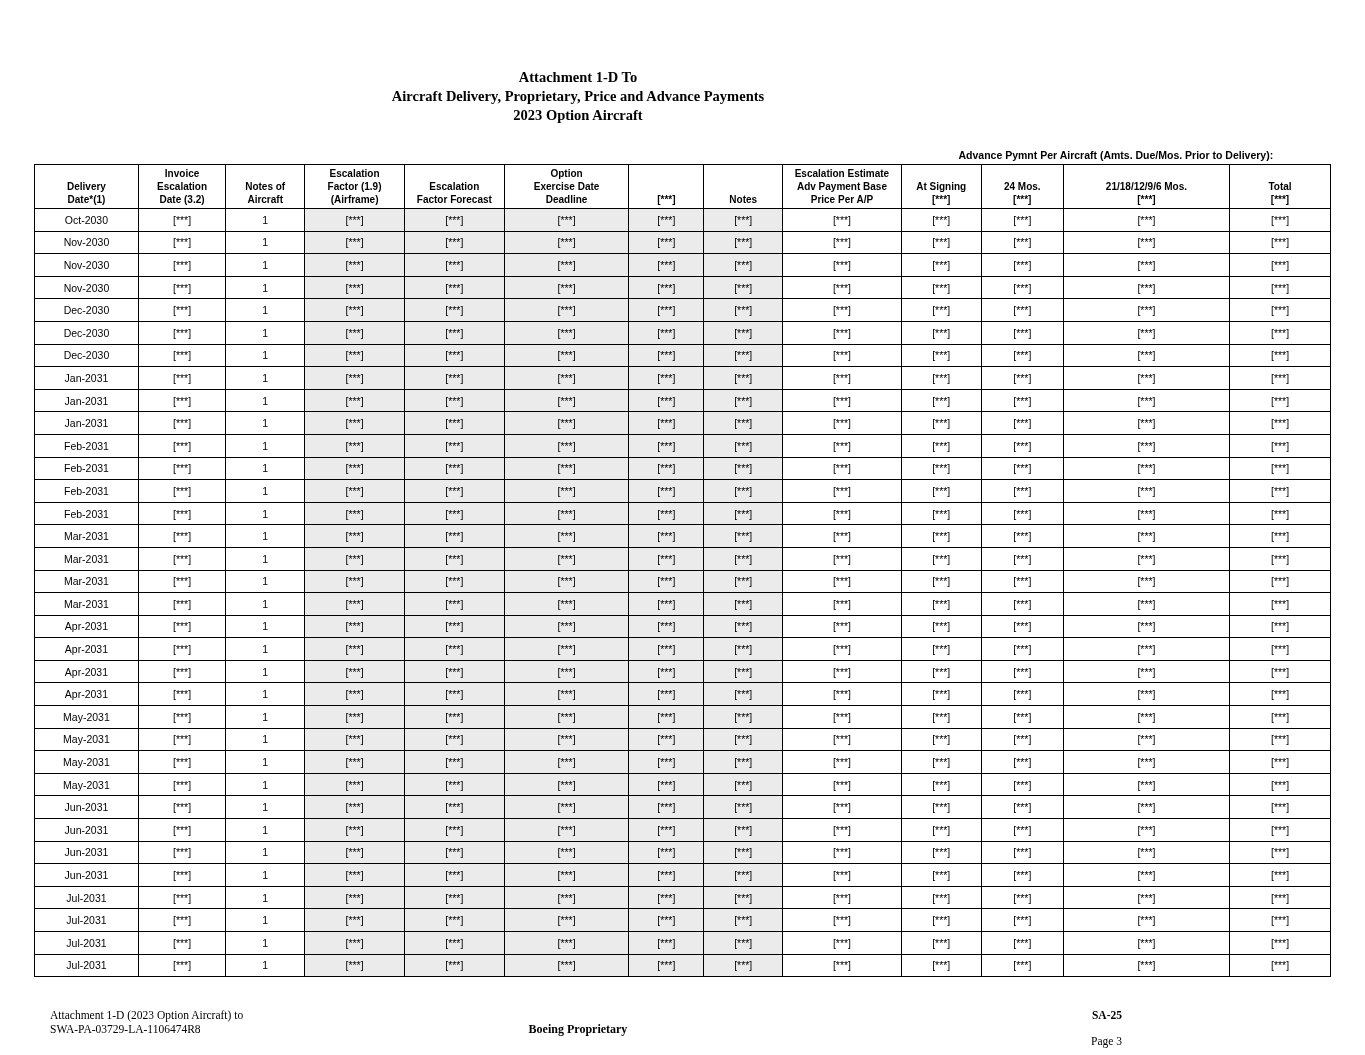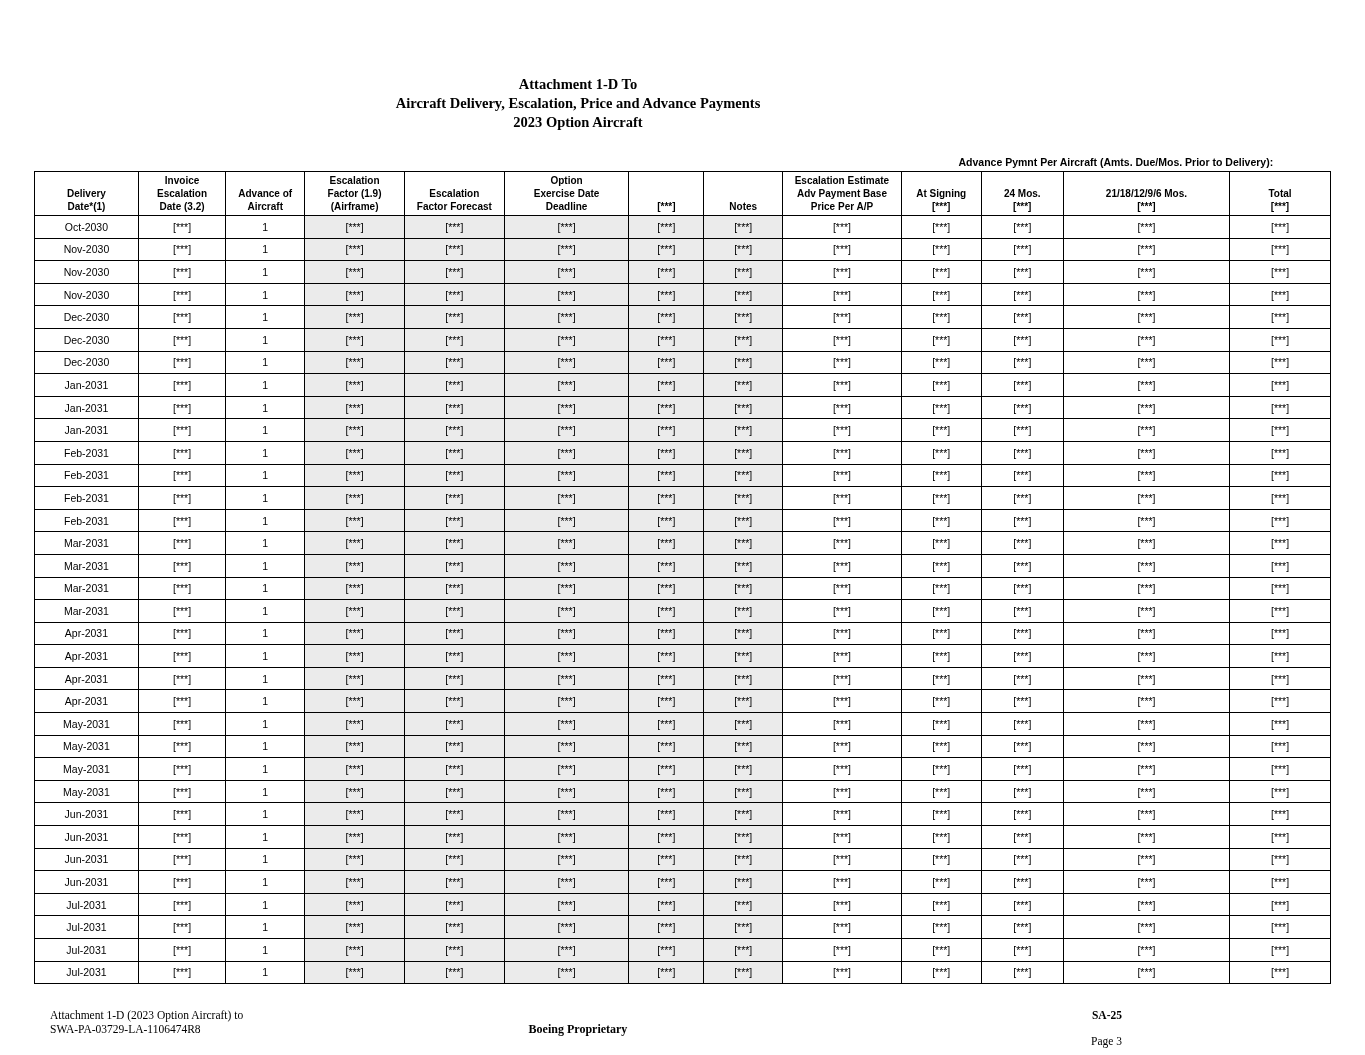--- a/index.html
+++ b/index.html
@@ -13,21 +13,21 @@
     font-family: "Liberation Serif", serif;
     color: #000000;
     position: relative;
     overflow: hidden;
   }
   .page {
     width: 1156px;
     height: 1055px;
     position: relative;
     box-sizing: border-box;
-    padding: 15px 34px;
+    padding: 8px 34px;
   }
   .doc-title {
     text-align: center;
     font-family: "Liberation Serif", serif;
     font-weight: bold;
     font-size: 14.5px;
     line-height: 19px;
     padding-top: 60px;
   }
   .doc-title div {
@@ -117,21 +117,21 @@
     margin-top: 12px;
   }
 </style>
 </head>
 <body>
 
 <div class="page">
 
   <div class="doc-title">
     <div>Attachment 1-D To</div>
-    <div>Aircraft Delivery, Escalation, Price and Advance Payments</div>
+    <div>Aircraft Delivery, Proprietary, Price and Advance Payments</div>
     <div>2023 Option Aircraft</div>
   </div>
 
   <table class="main">
     <colgroup>
       <col class="c0">
         <col class="c1">
         <col class="c2">
         <col class="c3">
         <col class="c4">
@@ -153,21 +153,21 @@
         <th>
           <span class="hdr-line">Delivery</span>
           <span class="hdr-line">Date*(1)</span>
         </th>
         <th>
           <span class="hdr-line">Invoice</span>
           <span class="hdr-line">Escalation</span>
           <span class="hdr-line">Date (3.2)</span>
         </th>
         <th>
-          <span class="hdr-line">Advance of</span>
+          <span class="hdr-line">Notes of</span>
           <span class="hdr-line">Aircraft</span>
         </th>
         <th>
           <span class="hdr-line">Escalation</span>
           <span class="hdr-line">Factor (1.9)</span>
           <span class="hdr-line">(Airframe)</span>
         </th>
         <th>
           <span class="hdr-line">Escalation</span>
           <span class="hdr-line">Factor Forecast</span>

